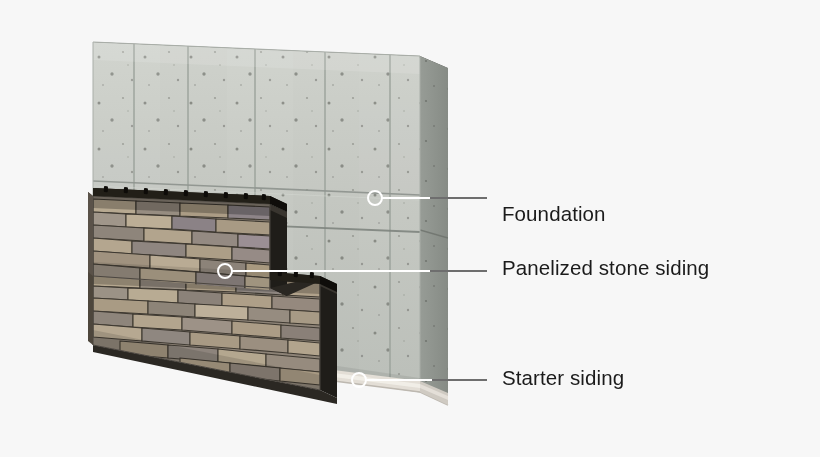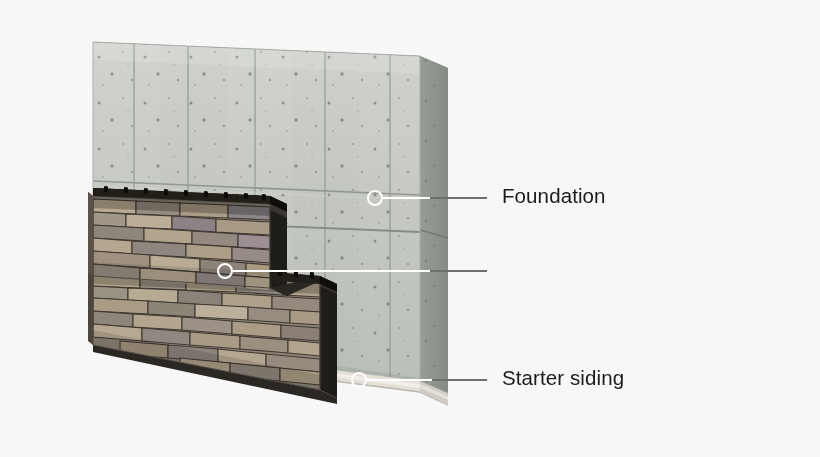--- a/index.html
+++ b/index.html
@@ -279,18 +279,19 @@
       <line x1="432" y1="380" x2="487" y2="380" stroke="#6e6e6e" stroke-width="2"></line>
     </g>
 
     <g>
       <circle cx="375" cy="198" r="7" fill="none" stroke="#ffffff" stroke-width="2"></circle>
       <circle cx="225" cy="271" r="7" fill="none" stroke="#ffffff" stroke-width="2"></circle>
       <circle cx="359" cy="380" r="7" fill="none" stroke="#ffffff" stroke-width="2"></circle>
     </g>
   </svg>
 
-  <div class="callout-label" style="left:502px;top:186px;">Foundation</div>
-
+  <div class="callout-label" style="left:502px;top:204px;">Foundation</div>
+
+  <div class="callout-label" style="left:502px;top:258px;">Panelized stone siding</div>
 
   <div class="callout-label" style="left:502px;top:368px;">Starter siding</div>
 
 </div>
 
 </body></html>

